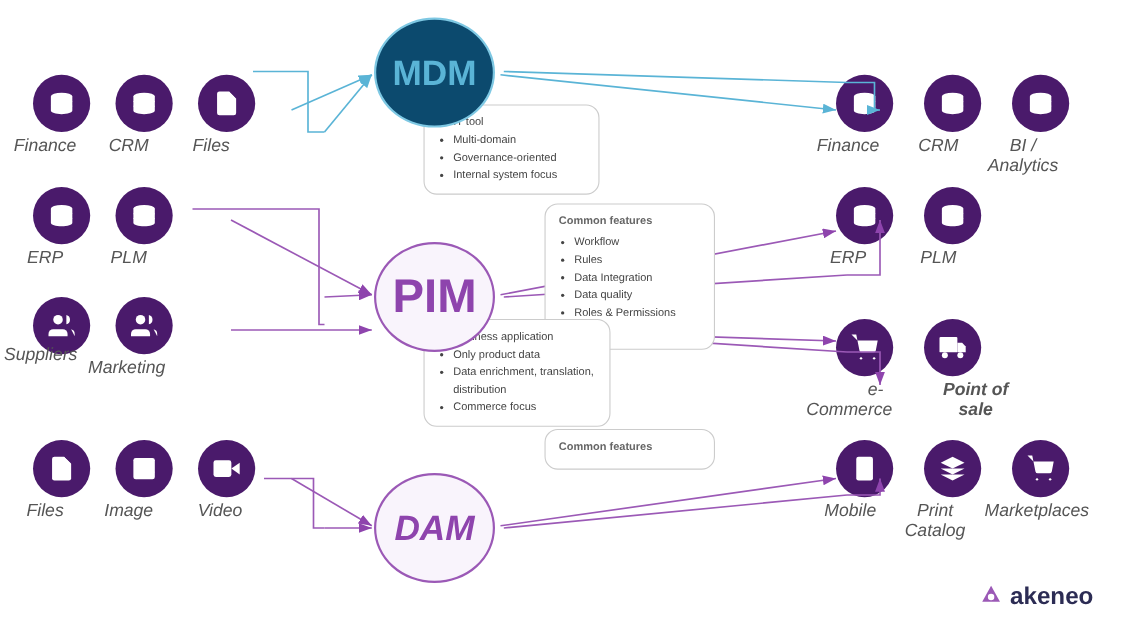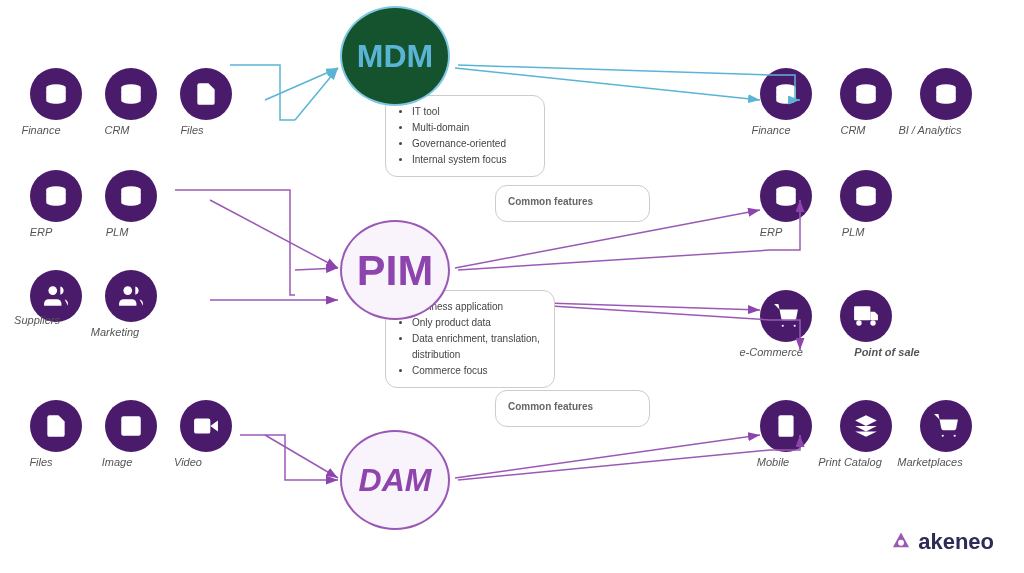--- a/index.html
+++ b/index.html
@@ -31,37 +31,37 @@
       position: absolute;
     }
     .icon-circle svg {
       width: 26px;
       height: 26px;
       fill: #fff;
     }
 
     .icon-label {
       position: absolute;
-      font-size: 11px;
+      font-size: 16px;
       color: #555;
       font-style: italic;
       text-align: center;
       width: 70px;
     }
 
     
     .mdm-bubble {
       position: absolute;
-      top: 6px;
+      top: 16px;
       left: 340px;
       width: 110px;
       height: 100px;
       border-radius: 50%;
       border: 2px solid #7ec8e3;
-      background: #14532d;
+      background: #0c4a6e;
       display: flex;
       align-items: center;
       justify-content: center;
       z-index: 5;
     }
     .mdm-bubble span {
       font-size: 32px;
       font-weight: bold;
       color: #5ab4d6;
     }
@@ -330,21 +330,21 @@
       </svg>
   </div>
   <span class="icon-label" style="left:82px; top:456px;">Image</span>
 
   <div class="icon-circle" style="left:180px; top:400px;">
     <svg viewBox="0 0 24 24">
         <polygon points="23 7 16 12 23 17 23 7"></polygon>
         <rect x="1" y="5" width="15" height="14" rx="2" ry="2"></rect>
       </svg>
   </div>
-  <span class="icon-label" style="left:153px; top:456px;">Video</span>
+  <span class="icon-label" style="left:165px; top:456px;">Video</span>
 
   <div class="mdm-bubble">
     <span>MDM</span>
   </div>
 
   <div class="pim-bubble">
     <span>PIM</span>
   </div>
 
   <div class="dam-bubble">
@@ -355,20 +355,28 @@
     <ul>
       <li>IT tool</li>
       <li>Multi-domain</li>
       <li>Governance-oriented</li>
       <li>Internal system focus</li>
     </ul>
   </div>
 
   <div class="feature-box common-features-1">
     <div class="box-title">Common features</div>
+    <ul>
+      <li>Workflow</li>
+      <li>Rules</li>
+      <li>Data Integration</li>
+      <li>Data quality</li>
+      <li>Roles &amp; Permissions</li>
+      <li>API</li>
+    </ul>
   </div>
 
   <div class="feature-box pim-features">
     <ul>
       <li>Business application</li>
       <li>Only product data</li>
       <li>Data enrichment, translation, distribution</li>
       <li>Commerce focus</li>
     </ul>
   </div>

